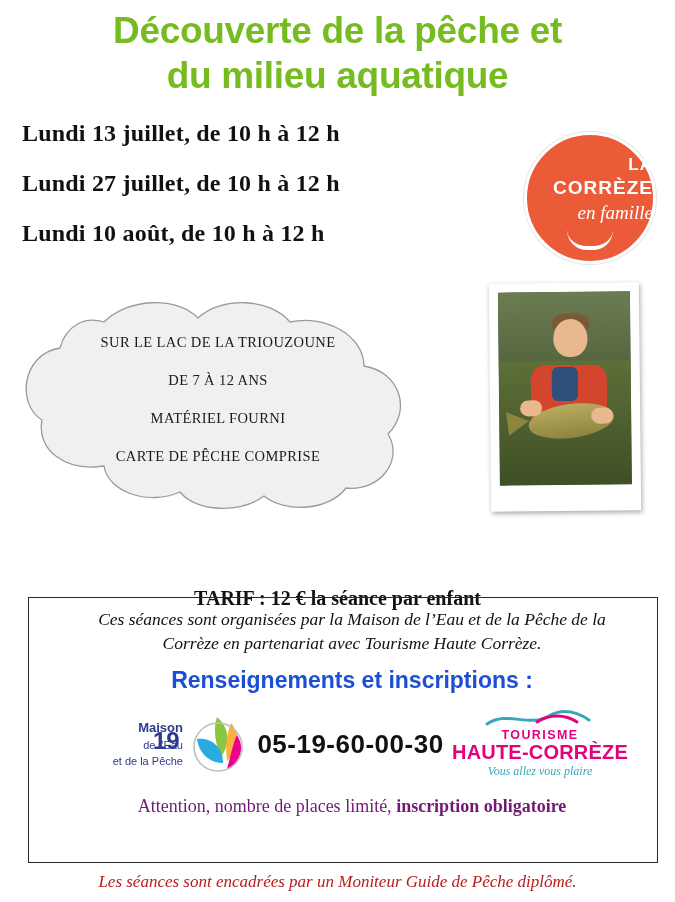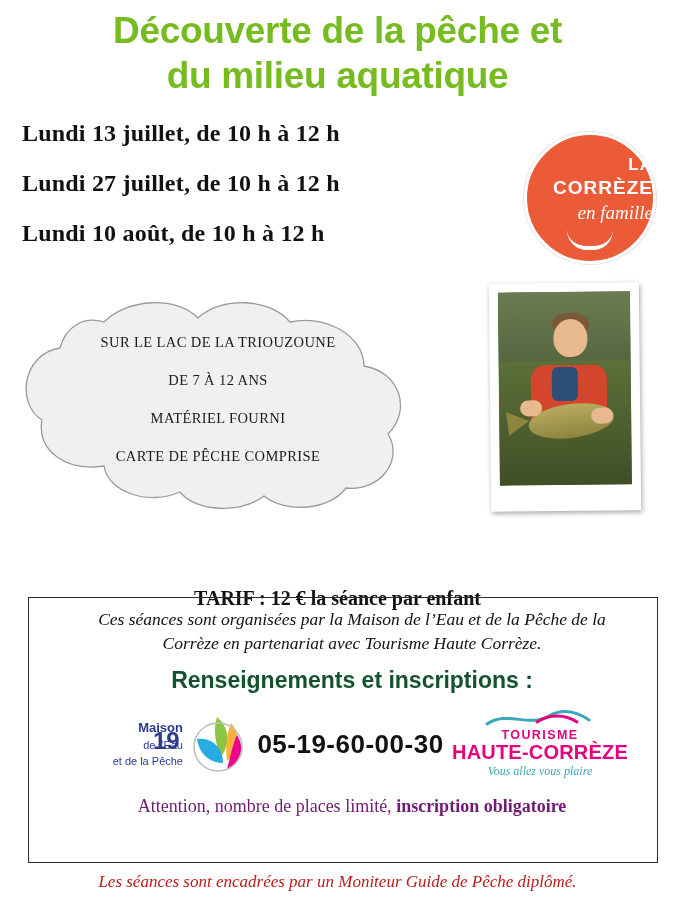--- a/index.html
+++ b/index.html
@@ -214,21 +214,21 @@
     font-style: italic;
     font-size: 17.5px;
     line-height: 1.35;
     color: #111;
   }
   .renseignements {
     text-align: center;
     font-family: "Liberation Sans", sans-serif;
     font-weight: bold;
     font-size: 23px;
-    color: #14532d;
+    color: #1d4ed8;
     margin-top: 12px;
   }
   .logos-row {
     display: flex;
     align-items: center;
     justify-content: space-between;
     margin-top: 16px;
     padding: 0 6px;
   }
 

